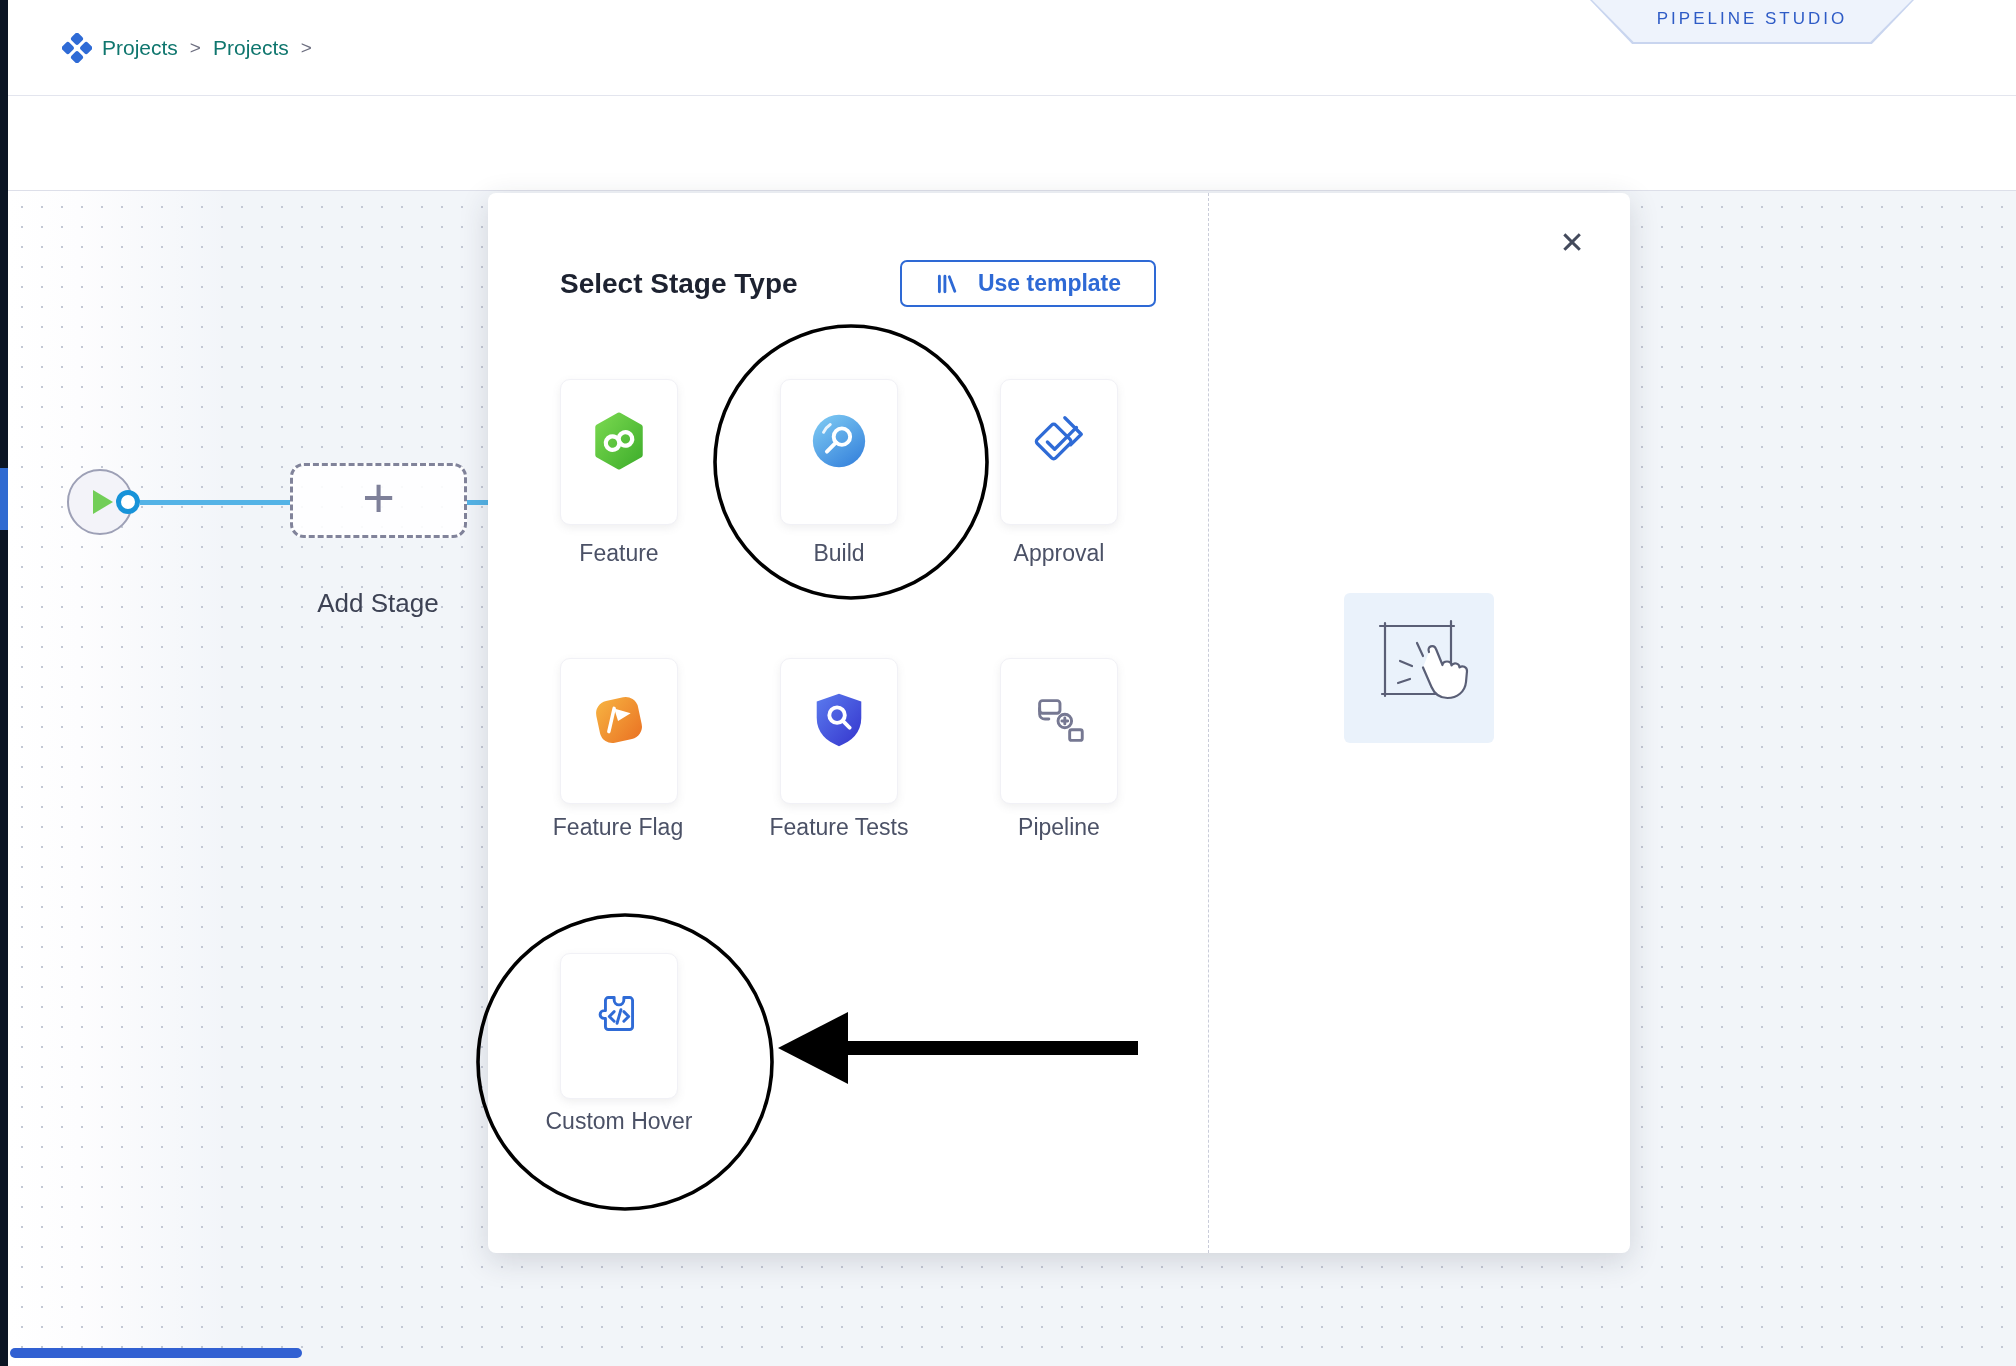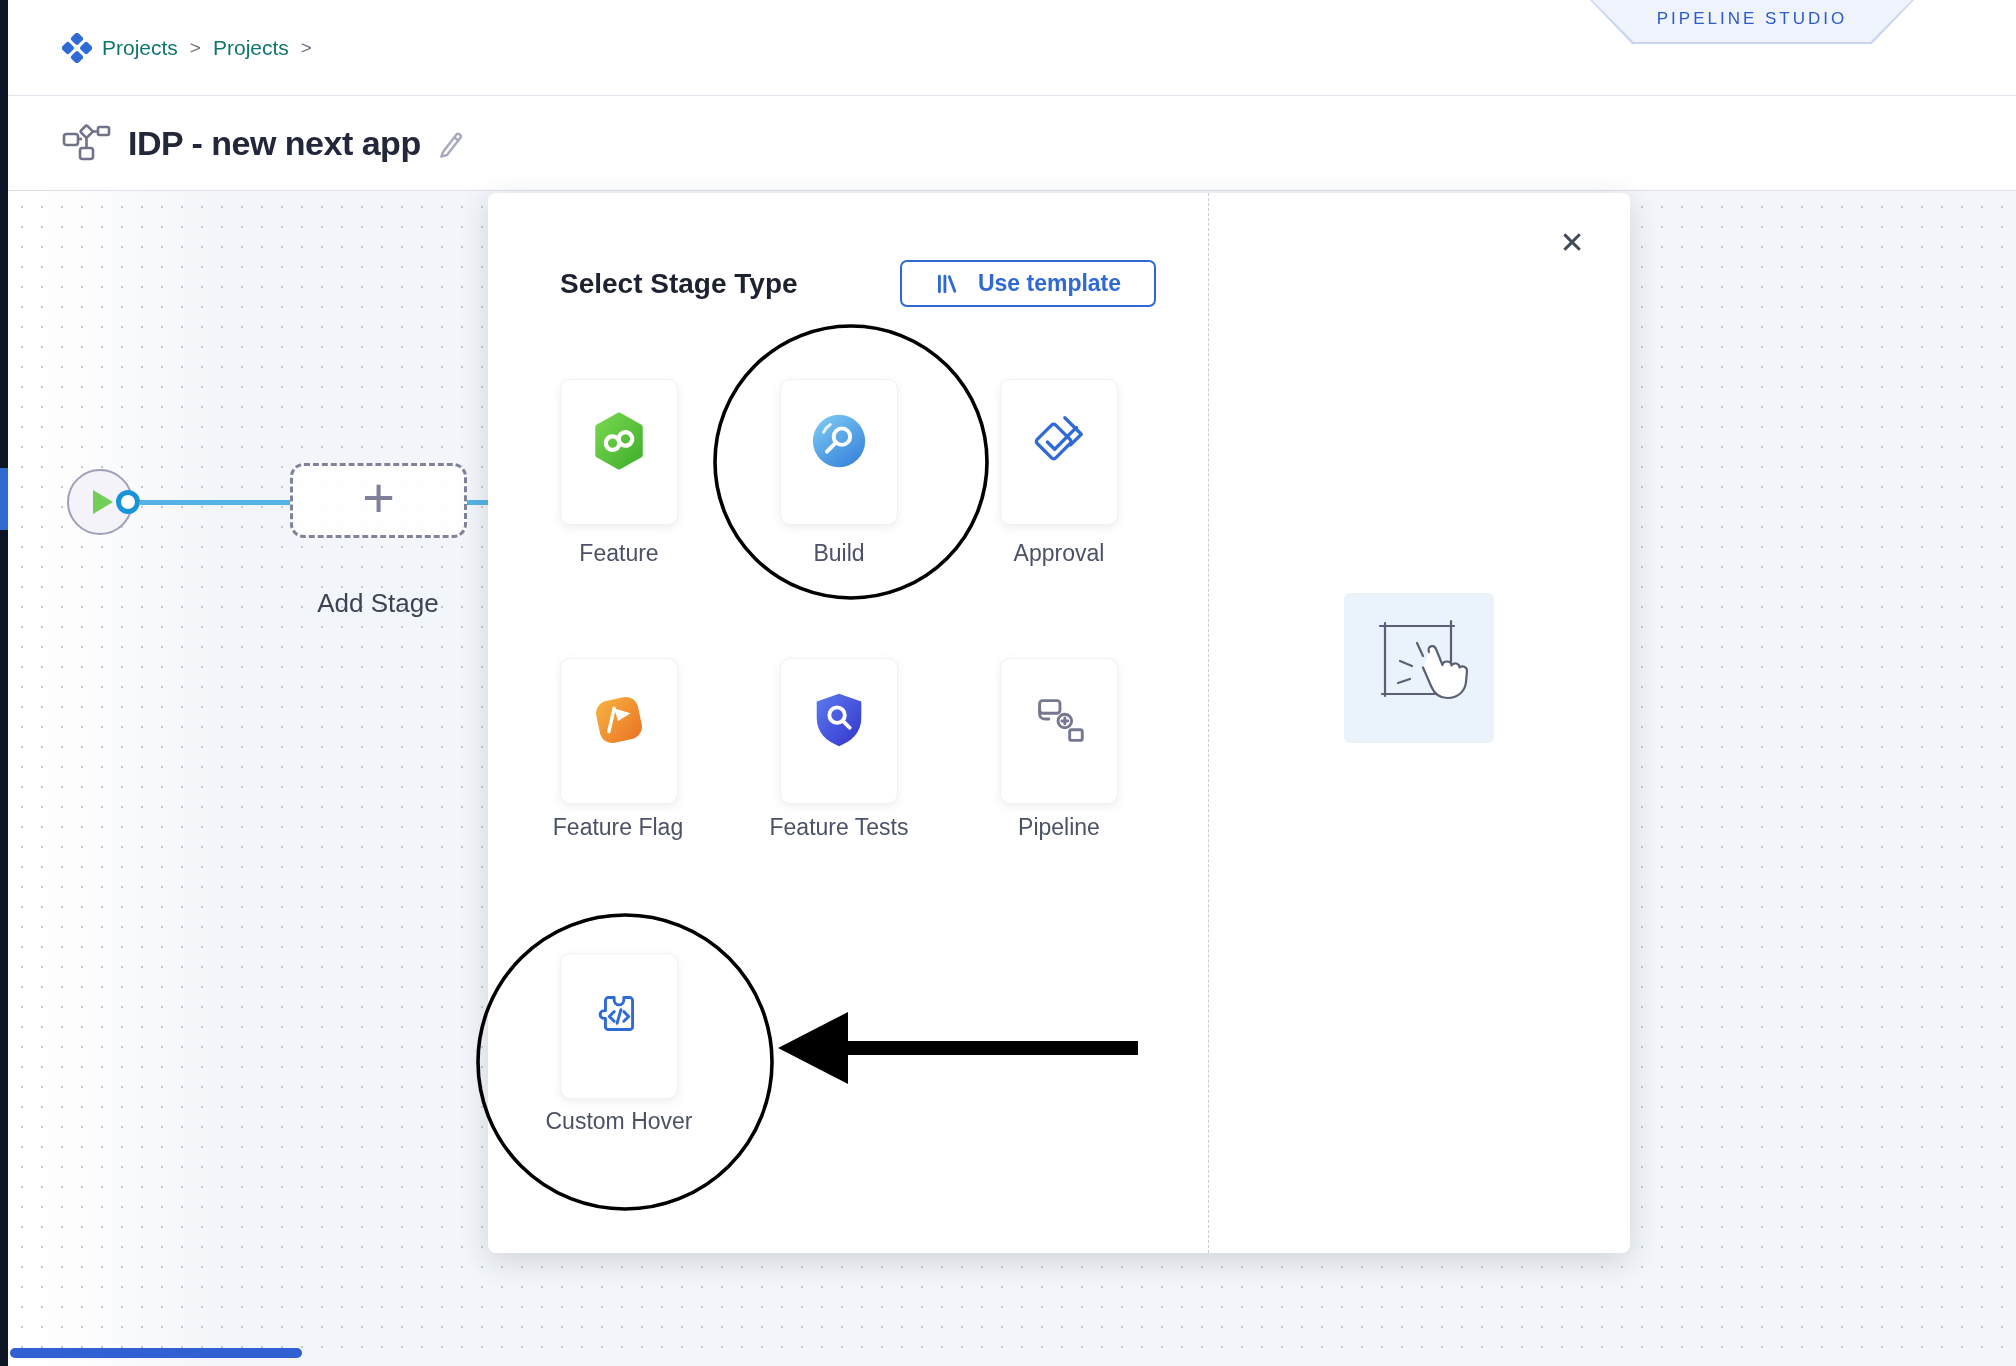--- a/index.html
+++ b/index.html
@@ -90,33 +90,20 @@
       <span class="crumb-sep">&gt;</span>
     </div>
     <div class="studio-badge">
       <div class="studio-badge-inner">
         <span>PIPELINE STUDIO</span>
       </div>
     </div>
   </div>
 
   <div class="titlebar">
-    <div class="title-row">
-      <svg width="50" height="38" viewBox="0 0 50 38" fill="none" stroke="#6f7289" stroke-width="2.6">
-        <rect x="2" y="10" width="14" height="11" rx="2.5"></rect>
-        <rect x="20" y="3" width="9" height="9" rx="1.5" transform="rotate(45 24.5 7.5)"></rect>
-        <rect x="36" y="3" width="11" height="8" rx="1.5"></rect>
-        <rect x="18" y="24" width="13" height="11" rx="2.5"></rect>
-        <path d="M16 15 h4 M29.5 7.5 h6.5 M24.5 13 v11"></path>
-      </svg>
-      <span class="page-title">IDP - new next app</span>
-      <svg width="30" height="30" viewBox="0 0 30 30" fill="none" stroke="#a7a9bf" stroke-width="2.4" stroke-linejoin="round" style="cursor:pointer">
-        <path d="M6 24 L19.5 6.5 c1.6 -2.1 5.7 1 4.1 3.1 L10 27 l-5.7 1.6 z M17.5 9.5 l5 3.8"></path>
-      </svg>
-    </div>
     <div class="mode-toggle">
       <div class="mode-seg active">VISUAL</div>
       <div class="mode-seg">YAML</div>
     </div>
   </div>
 
   <div class="canvas"></div>
   <div class="play-node">
     <div class="play-tri"></div>
   </div>

